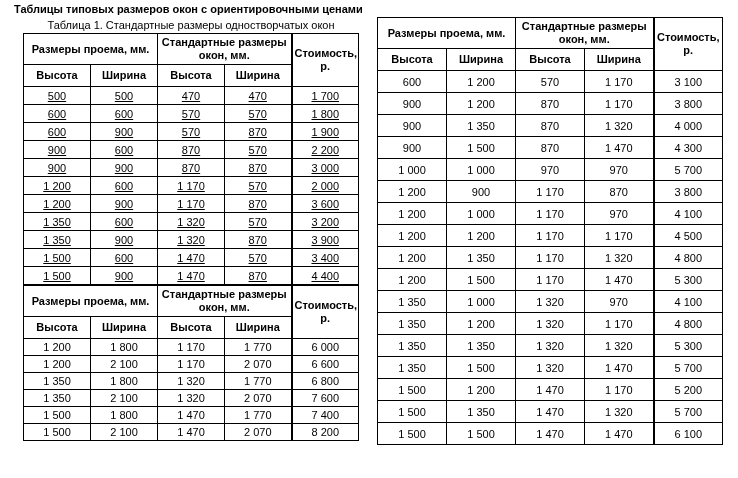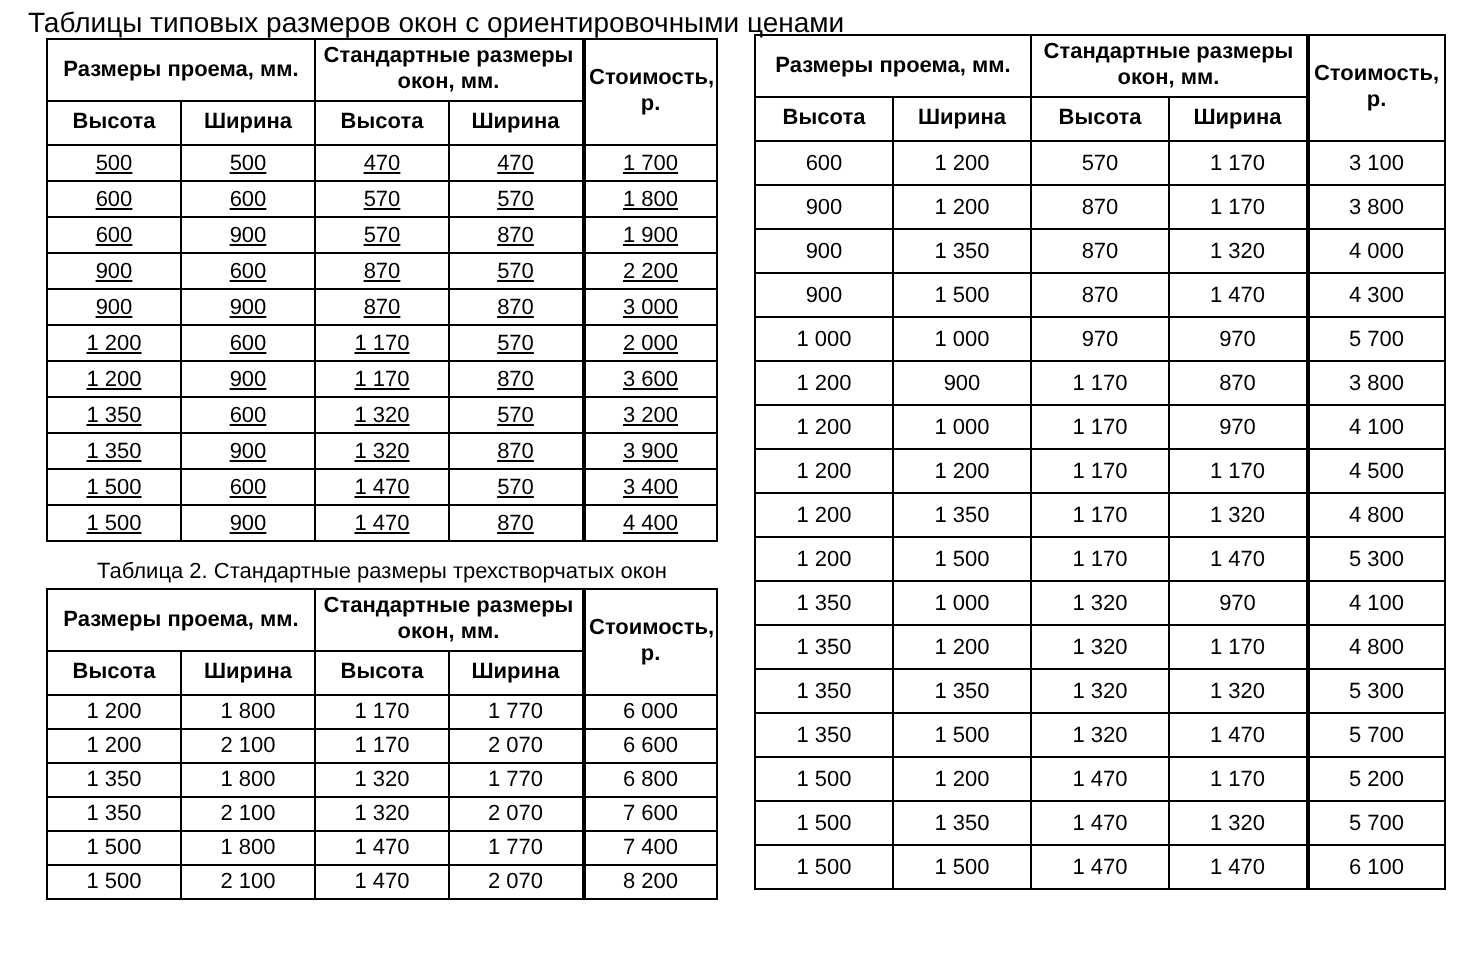--- a/index.html
+++ b/index.html
@@ -13,22 +13,22 @@
     position: relative;
     width: 738px;
     height: 478px;
     background: #ffffff;
     overflow: hidden;
   }
   .doc-title {
     position: absolute;
     left: 14px;
     top: 3px;
-    font-size: 14px;
-    font-weight: normal;
+    font-size: 11px;
+    font-weight: bold;
     white-space: nowrap;
   }
   .col-left {
     position: absolute;
     left: 23px;
     top: 19px;
     width: 336px;
   }
   .col-right {
     position: absolute;
@@ -79,20 +79,21 @@
 </style>
 </head>
 <body>
 
 <div id="page">
 
   <div class="doc-title">Таблицы типовых размеров окон с ориентировочными ценами</div>
 
   <div class="col-left">
 
+    <div class="tbl-caption">Таблица 1. Стандартные размеры одностворчатых окон</div>
     <table class="win t1">
       <colgroup>
         <col style="width:20%">
           <col style="width:20%">
           <col style="width:20%">
           <col style="width:20%">
           <col style="width:20%">
       </colgroup>
       <thead>
         <tr class="hdr-top">
@@ -181,21 +182,20 @@
           <tr>
             <td>1 500</td>
             <td>900</td>
             <td>1 470</td>
             <td>870</td>
             <td class="cost-col">4 400</td>
           </tr>
         </tbody>
     </table>
 
-    <div class="tbl-caption caption-2">Таблица 2. Стандартные размеры трехстворчатых окон</div>
     <table class="win t2">
       <colgroup>
         <col style="width:20%">
           <col style="width:20%">
           <col style="width:20%">
           <col style="width:20%">
           <col style="width:20%">
       </colgroup>
       <thead>
         <tr class="hdr-top">

